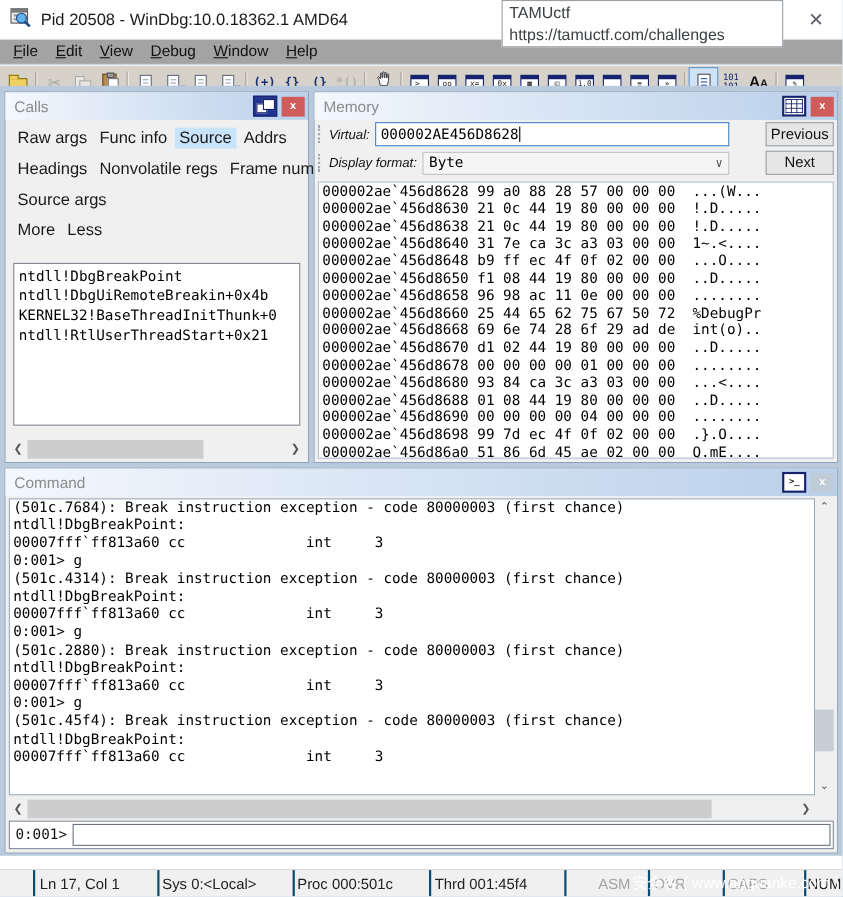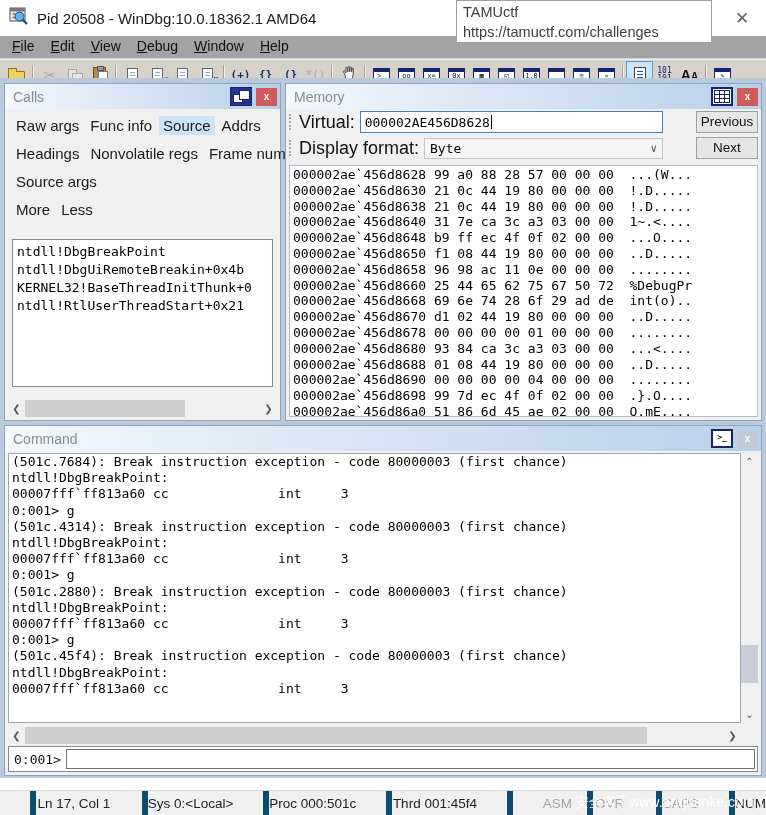--- a/index.html
+++ b/index.html
@@ -62,21 +62,21 @@
   .hscroll{position:absolute;height:17px;display:flex;background:#f0f0f0;}
   .sarrow{width:17px;height:17px;font-size:10px;color:#555;text-align:center;line-height:17px;background:#f0f0f0;flex:none;}
   .strack{flex:1;position:relative;background:#f0f0f0;}
   .sthumb{position:absolute;top:0;height:17px;background:#cdcdcd;}
   #calls .hscroll{left:3px;right:3px;bottom:3px;}
 
   
   #memory{left:285px;top:5px;width:477px;height:338px;}
   .mrow{display:flex;align-items:center;height:26px;padding:1px 3px;gap:5px;}
   .grip{width:5px;height:16px;border-left:2px dotted #9aa7b5;flex:none;}
-  .mlabel{font-size:18px;color:#111;white-space:nowrap;}
+  .mlabel{font-size:12px;color:#111;white-space:nowrap;font-style:italic;}
   .minput{flex:1;height:22px;background:#fff;border:1px solid #3e82c4;font-family:"DejaVu Sans Mono",monospace;font-size:13px;padding:0 4px;display:flex;align-items:center;overflow:hidden;}
   .caret{width:1px;height:14px;background:#000;margin-left:1px;}
   .mbtn{width:62px;height:22px;background:#e6e6e6;border:1px solid #9aa0a8;font-size:13.5px;text-align:center;line-height:20px;color:#111;flex:none;margin-left:28px;}
   .mcombo{flex:1;height:21px;background:#f5f5f5;border:1px solid #c2c2c2;font-family:"DejaVu Sans Mono",monospace;font-size:13px;padding:0 5px;display:flex;align-items:center;overflow:hidden;}
   .chev{margin-left:auto;color:#555;font-size:11px;}
   .memdump{position:absolute;left:3px;right:3px;top:81px;bottom:3px;background:#fff;border:1px solid #aebecd;font-family:"DejaVu Sans Mono",monospace;font-size:13px;line-height:15.8px;padding:1px 3px;white-space:pre;overflow:hidden;}
 
   
   #command{left:4px;top:347px;width:758px;height:351px;}
   .cmdout{position:absolute;left:3px;top:27px;right:20px;bottom:52px;background:#fff;border:1px solid #98a8b8;font-family:"DejaVu Sans Mono",monospace;font-size:13px;line-height:16.2px;padding:0 3px;white-space:pre;overflow:hidden;}
@@ -86,21 +86,21 @@
   .vscroll .down{bottom:0;}
   .vthumb{position:absolute;left:0;width:17px;background:#c9ced6;}
   #command .hscroll{left:3px;right:20px;bottom:31px;}
   .promptrow{position:absolute;left:3px;right:3px;bottom:3px;height:26px;background:#fff;border:1px solid #808a95;display:flex;align-items:center;font-family:"DejaVu Sans Mono",monospace;font-size:13px;color:#111;margin-top:45px;}
   .plabel{padding:0 5px;flex:none;}
   .pinput{flex:1;height:20px;margin-right:2px;border:1px solid #6a737d;background:#fff;}
 
   
   .statusbar{position:absolute;left:0;top:790px;width:766px;height:25px;background:#f0f0f0;border-top:1px solid #d9d9d9;display:flex;font-size:13.5px;color:#222;align-items:stretch;overflow:hidden;}
   .sspacer{flex:1;}
-  .scell{display:flex;align-items:center;justify-content:center;border-left:6px solid #0c4a6e;white-space:nowrap;margin-left:30px;}
+  .scell{display:flex;align-items:center;justify-content:center;border-left:2px solid #0c4a6e;white-space:nowrap;margin-left:30px;}
   .scell.dis{color:#a3a3a3;}
   .watermark{position:absolute;right:3px;bottom:3px;font-size:14px;color:rgba(255,255,255,.95);z-index:10;white-space:nowrap;}
 </style>
 </head>
 <body>
 
 <div class="titlebar">
   <span>
     <svg width="20" height="18" viewBox="0 0 20 18">
       <rect x="1" y="1" width="15" height="13" fill="#ececec" stroke="#555"></rect>

